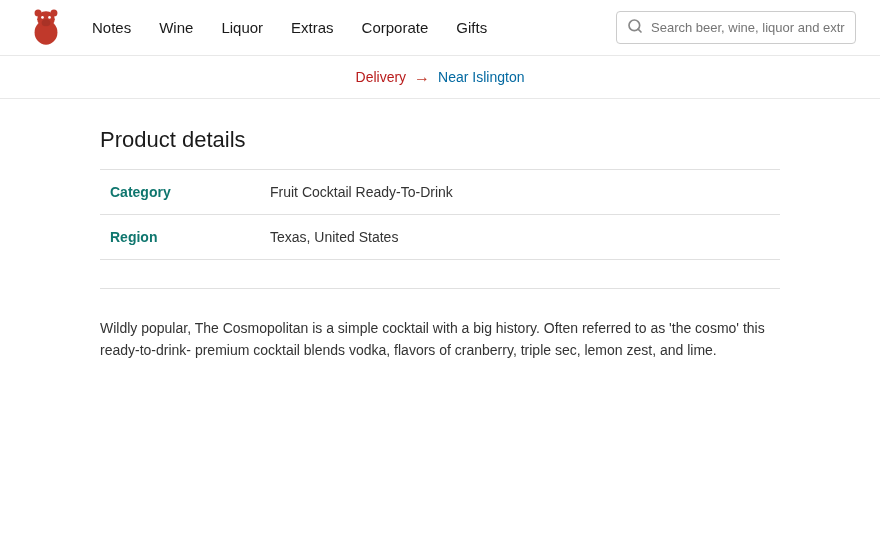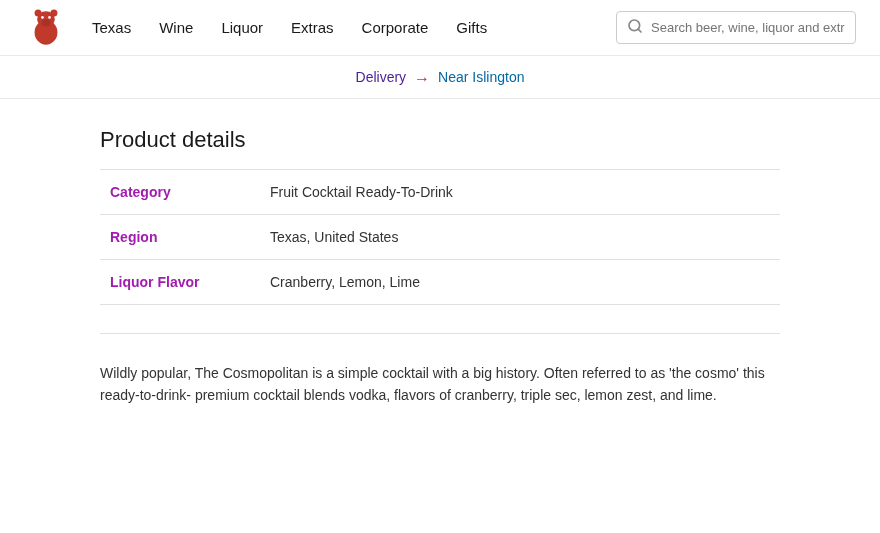--- a/index.html
+++ b/index.html
@@ -60,21 +60,21 @@
     
     .delivery-bar {
       display: flex;
       justify-content: center;
       align-items: center;
       padding: 12px 24px;
       border-bottom: 1px solid #e8e8e8;
       font-size: 14px;
       gap: 8px;
     }
-    .delivery-label { color: #4c1d95; font-weight: 500; }
+    .delivery-label { color: #b91c1c; font-weight: 500; }
     .arrow-icon { color: #c0392b; font-size: 16px; }
     .location-label { color: #0369a1; font-weight: 400; }
 
     
     .main {
       max-width: 760px;
       margin: 0 auto;
       padding: 28px 40px;
     }
 
@@ -95,21 +95,21 @@
     .details-table tr:first-child {
       border-top: 1px solid #e0e0e0;
     }
     .details-table td {
       padding: 14px 10px;
       vertical-align: middle;
     }
     .details-table td:first-child {
       font-weight: 700;
       width: 160px;
-      color: #a21caf;
+      color: #0f766e;
     }
     .details-table td:last-child {
       color: #333;
     }
 
     
     .section-divider {
       border: none;
       border-top: 1px solid #e0e0e0;
       margin: 28px 0;
@@ -158,21 +158,21 @@
         <ellipse cx="25" cy="19" rx="5" ry="4" fill="#a93226"></ellipse>
 
         <circle cx="21" cy="13" r="1.5" fill="#fff"></circle>
         <circle cx="29" cy="13" r="1.5" fill="#fff"></circle>
       </g>
 
     </svg>
   </div>
 
   <nav>
-    <a href="#">Texas</a>
+    <a href="#">Notes</a>
     <a href="#">Wine</a>
     <a href="#">Liquor</a>
     <a href="#">Extras</a>
     <a href="#">Corporate</a>
     <a href="#">Gifts</a>
   </nav>
 
   <div class="search-bar">
     <span class="search-icon-svg">
       <svg width="16" height="16" viewBox="0 0 24 24" fill="none" stroke="#888" stroke-width="2.5" stroke-linecap="round" stroke-linejoin="round">
@@ -199,24 +199,20 @@
       <table class="details-table">
         <tbody>
           <tr>
             <td>Category</td>
             <td>Fruit Cocktail Ready-To-Drink</td>
           </tr>
           <tr>
             <td>Region</td>
             <td>Texas, United States</td>
           </tr>
-          <tr>
-            <td>Liquor Flavor</td>
-            <td>Cranberry, Lemon, Lime</td>
-          </tr>
         </tbody>
       </table>
 
       <hr class="section-divider">
 
       <div class="product-description">
         <p class="description-text">Wildly popular, The Cosmopolitan is a simple cocktail with a big history. Often referred to as 'the cosmo' this ready-to-drink- premium cocktail blends vodka, flavors of cranberry, triple sec, lemon zest, and lime.</p>
 
       </div>
 

